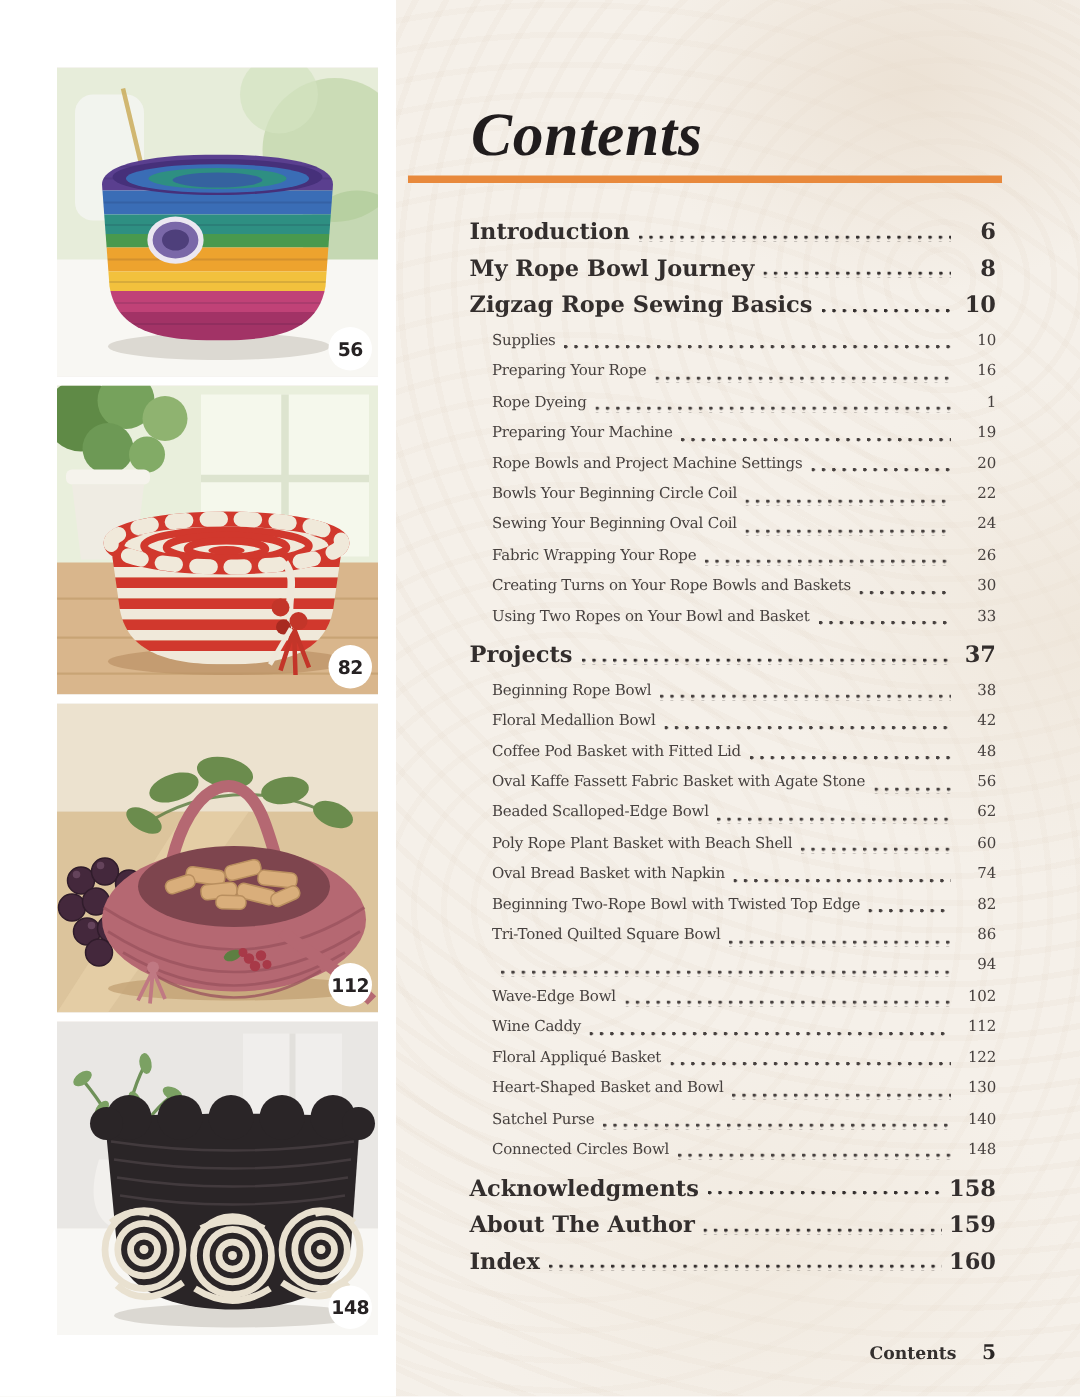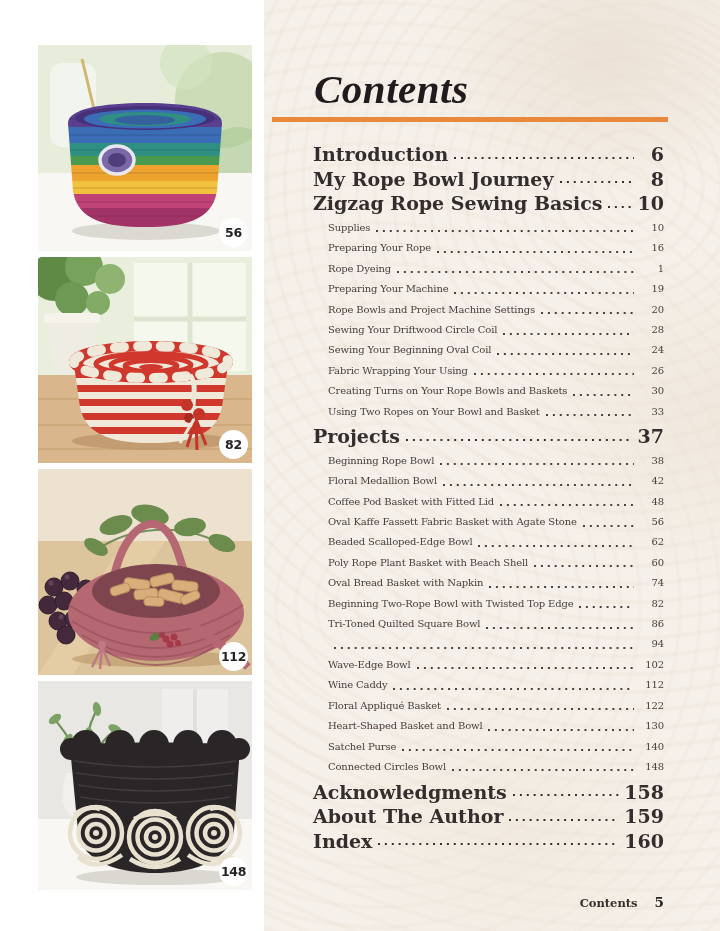--- a/index.html
+++ b/index.html
@@ -24,21 +24,21 @@
   .badge{position:absolute;right:4px;bottom:4px;width:29px;height:29px;border-radius:50%;
          background:#ffffff;display:flex;align-items:center;justify-content:center;
          font:700 12.5px "DejaVu Sans", sans-serif;color:#262223;letter-spacing:-0.3px;}
   
   .content{position:absolute;left:272px;top:0;width:396px;height:100%;}
   .title{position:absolute;top:68px;left:42px;margin:0;
          font:italic 700 41px/1.05 "Liberation Serif", serif;color:#201c1d;letter-spacing:.5px;}
   .rule{position:absolute;top:117px;left:0;width:100%;height:5px;background:#E8893C;}
   .toc{position:absolute;top:140px;left:0;width:100%;}
   .toc-row{display:flex;line-height:20.4px;padding-right:4px;}
-  .toc-row.lv-main{font-weight:700;font-size:19px;padding-left:41px;margin:4.2px 0;color:#332e2d;}
+  .toc-row.lv-main{font-weight:700;font-size:15px;padding-left:41px;margin:4.2px 0;color:#332e2d;}
   .toc-row.lv-sub{font-size:10px;padding-left:56px;color:#46403e;letter-spacing:-0.15px;}
   .toc-label{white-space:nowrap;}
   .leader{flex:1 1 auto;min-width:8px;margin:0 5px 0 6px;color:#46403e;
           background-image:radial-gradient(circle at 1.1px 1.1px, currentColor 1.05px, rgba(0,0,0,0) 1.4px);
           background-size:6.9px 4px;background-repeat:repeat-x;background-position:0 12.5px;}
   .lv-main .leader{color:#332e2d;}
   .toc-page{min-width:25px;text-align:right;white-space:nowrap;}
   .footer{position:absolute;top:894px;right:4px;display:flex;align-items:baseline;}
   .footer-label{font:700 11.5px "DejaVu Serif", serif;color:#34302e;margin-right:17px;}
   .footer-page{font:700 13.5px "DejaVu Serif", serif;color:#2a2625;}
@@ -311,31 +311,31 @@
     <span class="toc-label">Preparing Your Machine</span>
     <span class="leader"></span>
     <span class="toc-page">19</span>
   </div>
         <div class="toc-row lv-sub">
     <span class="toc-label">Rope Bowls and Project Machine Settings</span>
     <span class="leader"></span>
     <span class="toc-page">20</span>
   </div>
         <div class="toc-row lv-sub">
-    <span class="toc-label">Sewing Your Driftwood Circle Coil</span>
-    <span class="leader"></span>
-    <span class="toc-page">28</span>
+    <span class="toc-label">Bowls Your Beginning Circle Coil</span>
+    <span class="leader"></span>
+    <span class="toc-page">22</span>
   </div>
         <div class="toc-row lv-sub">
     <span class="toc-label">Sewing Your Beginning Oval Coil</span>
     <span class="leader"></span>
     <span class="toc-page">24</span>
   </div>
         <div class="toc-row lv-sub">
-    <span class="toc-label">Fabric Wrapping Your Using</span>
+    <span class="toc-label">Fabric Wrapping Your Rope</span>
     <span class="leader"></span>
     <span class="toc-page">26</span>
   </div>
         <div class="toc-row lv-sub">
     <span class="toc-label">Creating Turns on Your Rope Bowls and Baskets</span>
     <span class="leader"></span>
     <span class="toc-page">30</span>
   </div>
         <div class="toc-row lv-sub">
     <span class="toc-label">Using Two Ropes on Your Bowl and Basket</span>

